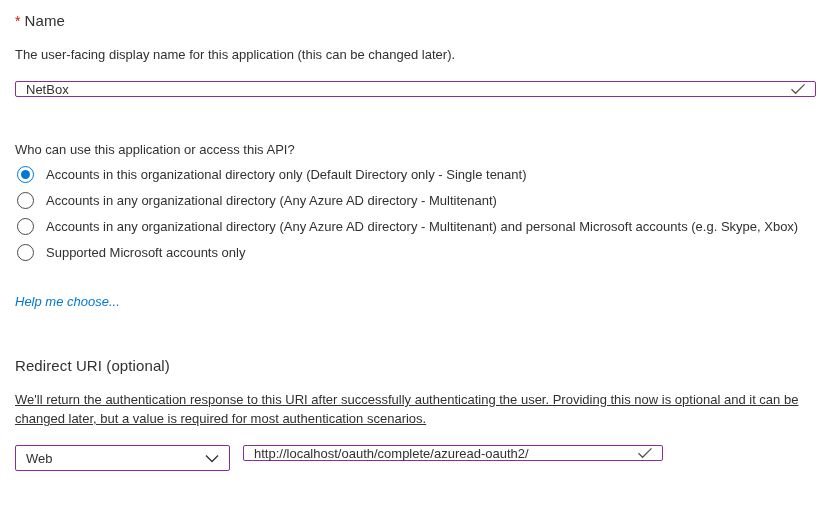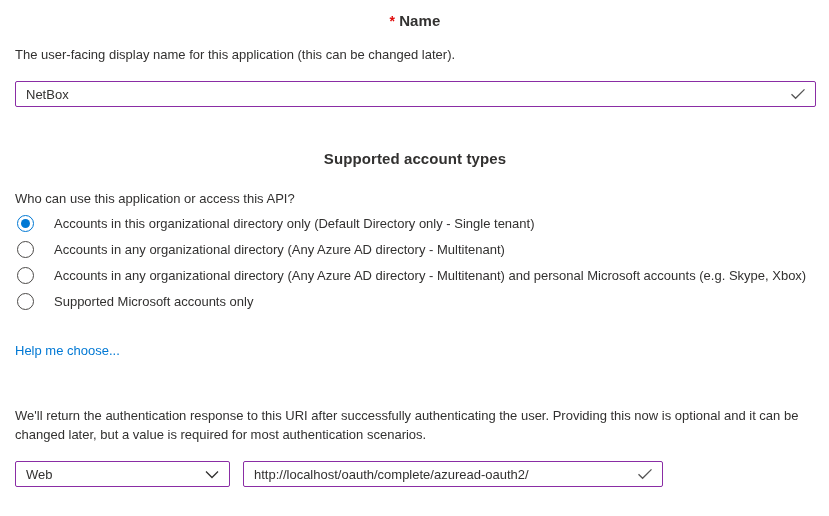--- a/index.html
+++ b/index.html
@@ -7,42 +7,41 @@
     width: 829px; height: 516px;
     background: #ffffff;
     font-family: "Liberation Sans", "DejaVu Sans", sans-serif;
     color: #323130;
     overflow: hidden;
   }
   .page { padding: 12px 14px 0 15px; }
 
   .section-title {
     font-size: 15px;
-    font-weight: 700;
+    font-weight: 400;
     color: #323130;
     letter-spacing: 0.1px;
-    text-align: center;
   }
   .required-marker {
     color: #e00b0b;
     font-size: 14px;
     margin-right: 4px;
   }
   .description {
     font-size: 13px;
     color: #323130;
     line-height: 19px;
   }
 
   
   .name-title { margin-bottom: 16px; }
   .name-desc  { margin-bottom: 17px; }
   .text-field {
     position: relative;
-    height: 26px;
+    height: 16px;
     border: 1px solid #8a2da5;
     border-radius: 2px;
     display: flex;
     align-items: center;
   }
   .name-field { width: 801px; }
   .text-field input {
     border: none; outline: none;
     background: transparent;
     font-family: inherit;
@@ -59,21 +58,20 @@
   }
 
   
   .accounts-section { margin-top: 43px; }
   .accounts-question { margin-top: 22px; margin-bottom: 7px; }
   .radio-row {
     display: flex;
     align-items: center;
     margin-bottom: 9px;
     cursor: pointer;
-    gap: 8px;
   }
   .radio-circle {
     flex: 0 0 auto;
     width: 17px; height: 17px;
     border: 1px solid #4c4a48;
     border-radius: 50%;
     margin-left: 2px;
     margin-right: 12px;
     display: flex;
     align-items: center;
@@ -89,25 +87,26 @@
   .radio-circle.checked .radio-dot { background: #0078d4; }
   .radio-label { font-size: 13px; color: #323130; }
 
   .help-link {
     display: inline-block;
     margin-top: 24px;
     font-size: 13px;
     color: #0078d4;
     text-decoration: none;
     cursor: pointer;
+    font-style: italic;
   }
 
   
   .redirect-section { margin-top: 47px; }
-  .redirect-desc { width: 800px; }
+  .redirect-desc { margin-top: 16px; width: 800px; text-decoration: underline; }
   .redirect-controls {
     margin-top: 17px;
     display: flex;
     gap: 13px;
   }
   .dropdown {
     width: 215px;
     height: 26px;
     border: 1px solid #8a2da5;
     border-radius: 2px;
@@ -133,21 +132,20 @@
   <div class="text-field name-field">
     <input type="text" value="NetBox" style="">
     <span class="valid-check">
       <svg width="16" height="12" viewBox="0 0 16 12">
         <path d="M1.5 6.2 L5.6 10.3 L14.5 1.4" stroke="#565656" stroke-width="1.3" fill="none"></path>
       </svg>
     </span>
   </div>
 
   <div class="accounts-section">
-    <div class="section-title">Supported account types</div>
     <div class="description accounts-question">Who can use this application or access this API?</div>
 
     <div class="radio-row">
       <span class="radio-circle checked">
           <span class="radio-dot"></span>
         </span>
       <span class="radio-label">Accounts in this organizational directory only (Default Directory only - Single tenant)</span>
     </div>
     <div class="radio-row">
       <span class="radio-circle">
@@ -165,20 +163,21 @@
       <span class="radio-circle">
           <span class="radio-dot"></span>
         </span>
       <span class="radio-label">Supported Microsoft accounts only</span>
     </div>
 
     <a class="help-link">Help me choose...</a>
   </div>
 
   <div class="redirect-section">
+    <div class="section-title">Redirect URI (optional)</div>
     <div class="description redirect-desc">We'll return the authentication response to this URI after successfully authenticating the user. Providing this now is optional and it can be changed later, but a value is required for most authentication scenarios.</div>
 
     <div class="redirect-controls">
       <div class="dropdown">
         <span class="dropdown-value">Web</span>
         <span>
           <svg width="14" height="9" viewBox="0 0 14 9">
             <path d="M1 1.5 L7 7.5 L13 1.5" stroke="#323130" stroke-width="1.3" fill="none"></path>
           </svg>
         </span>

